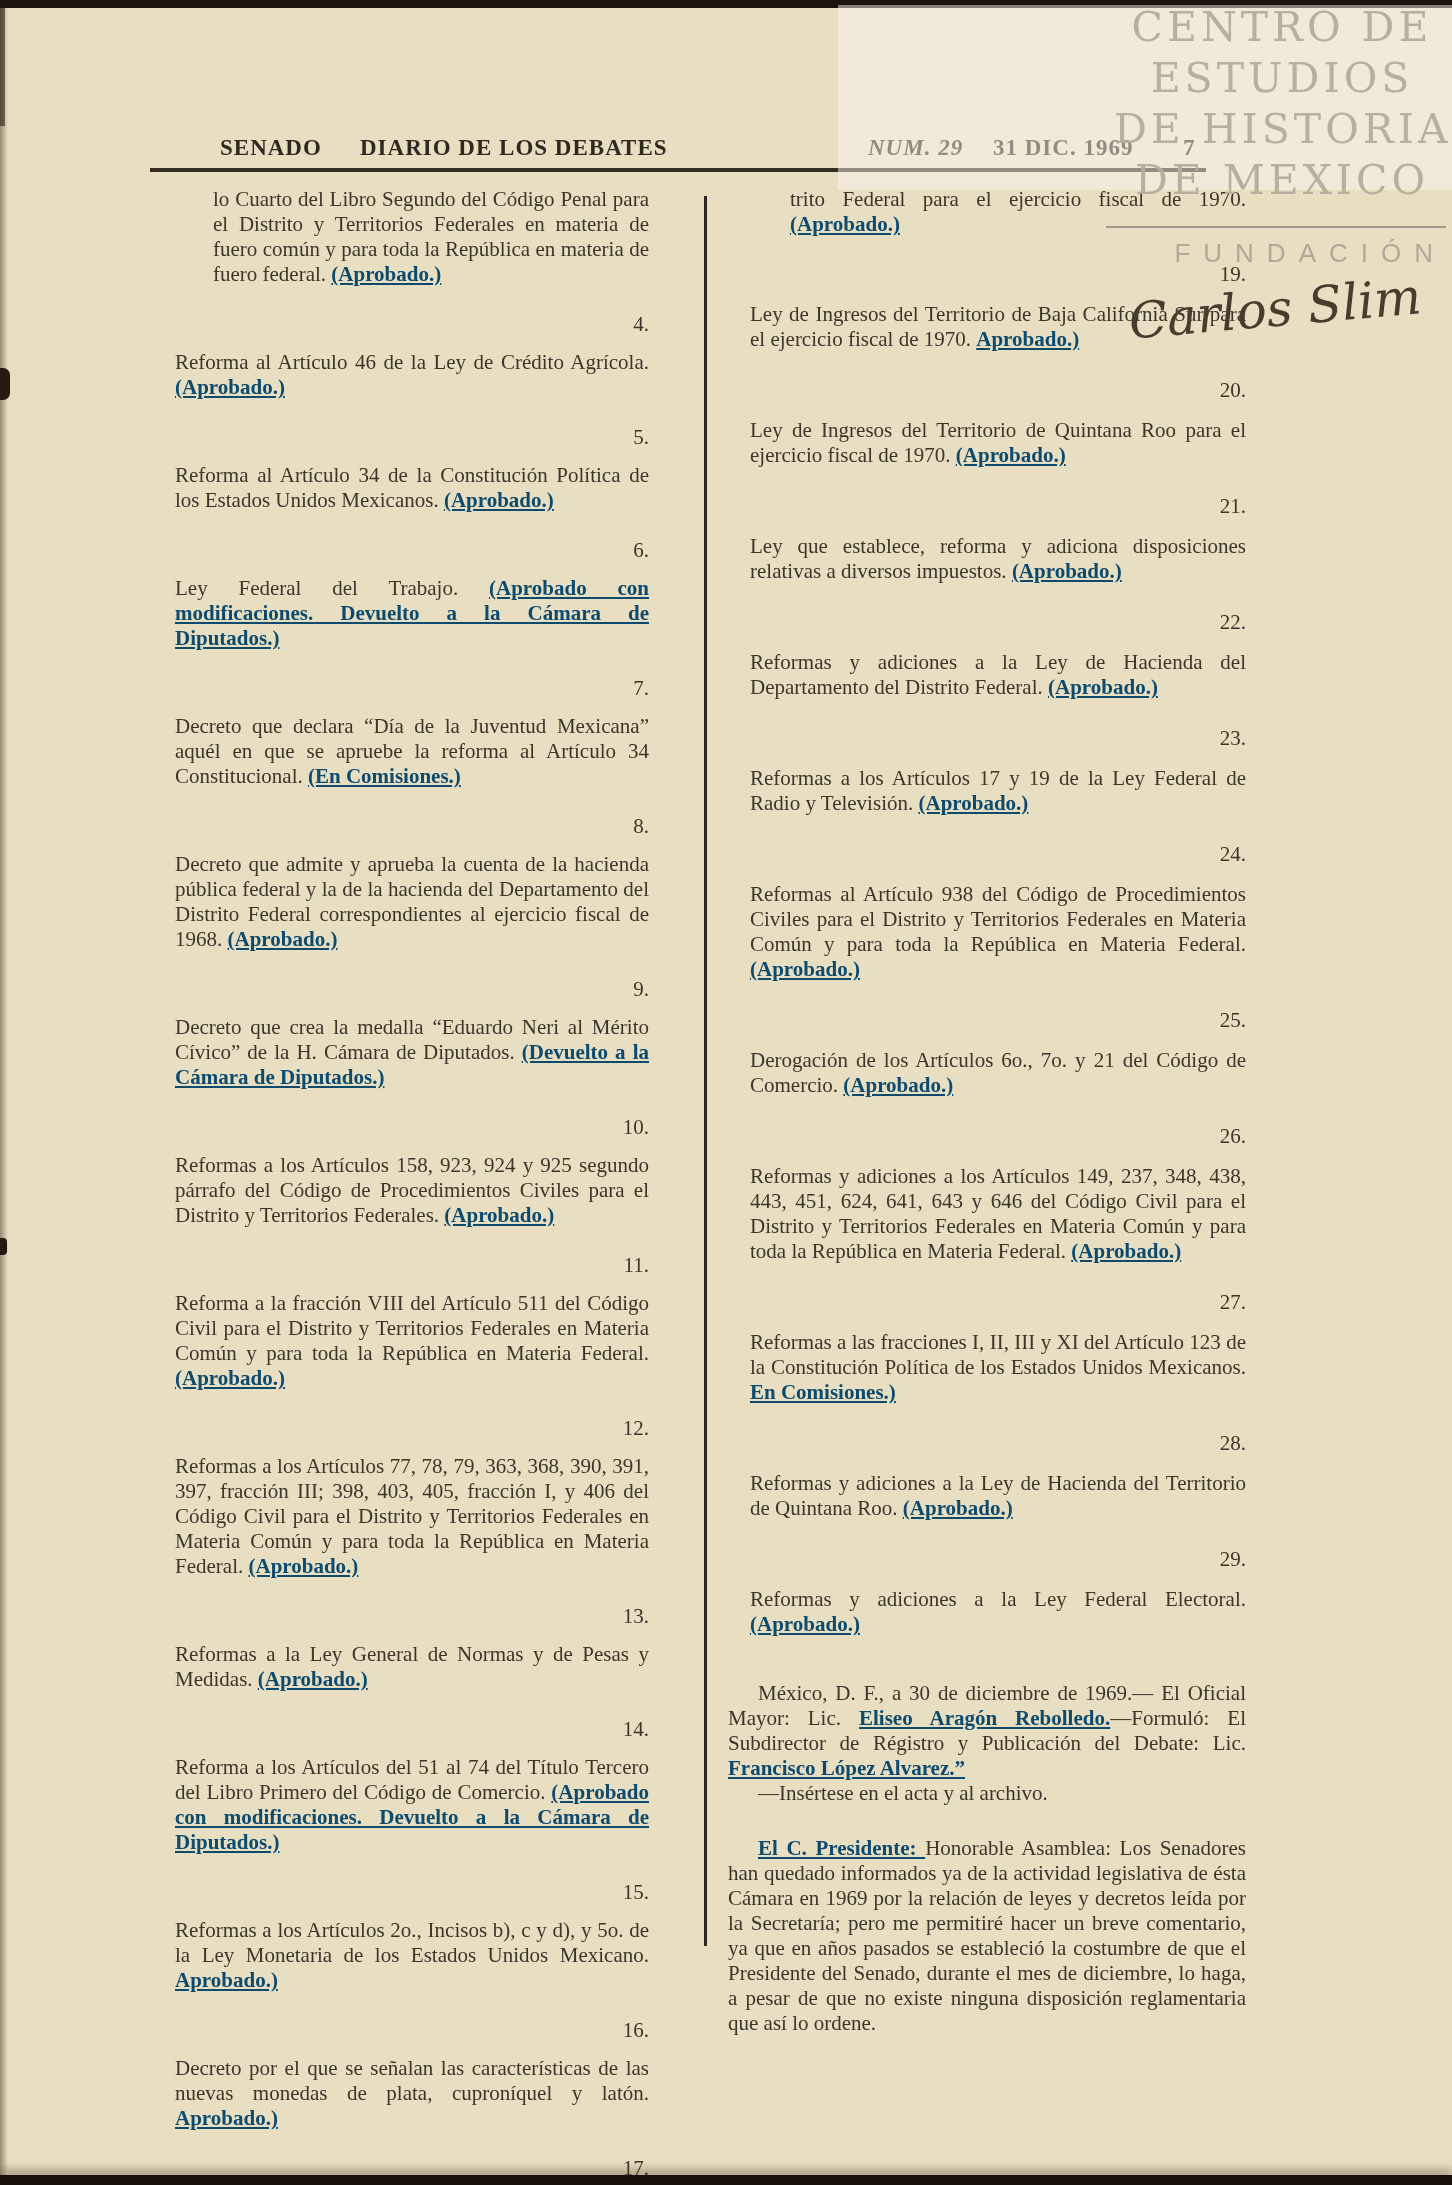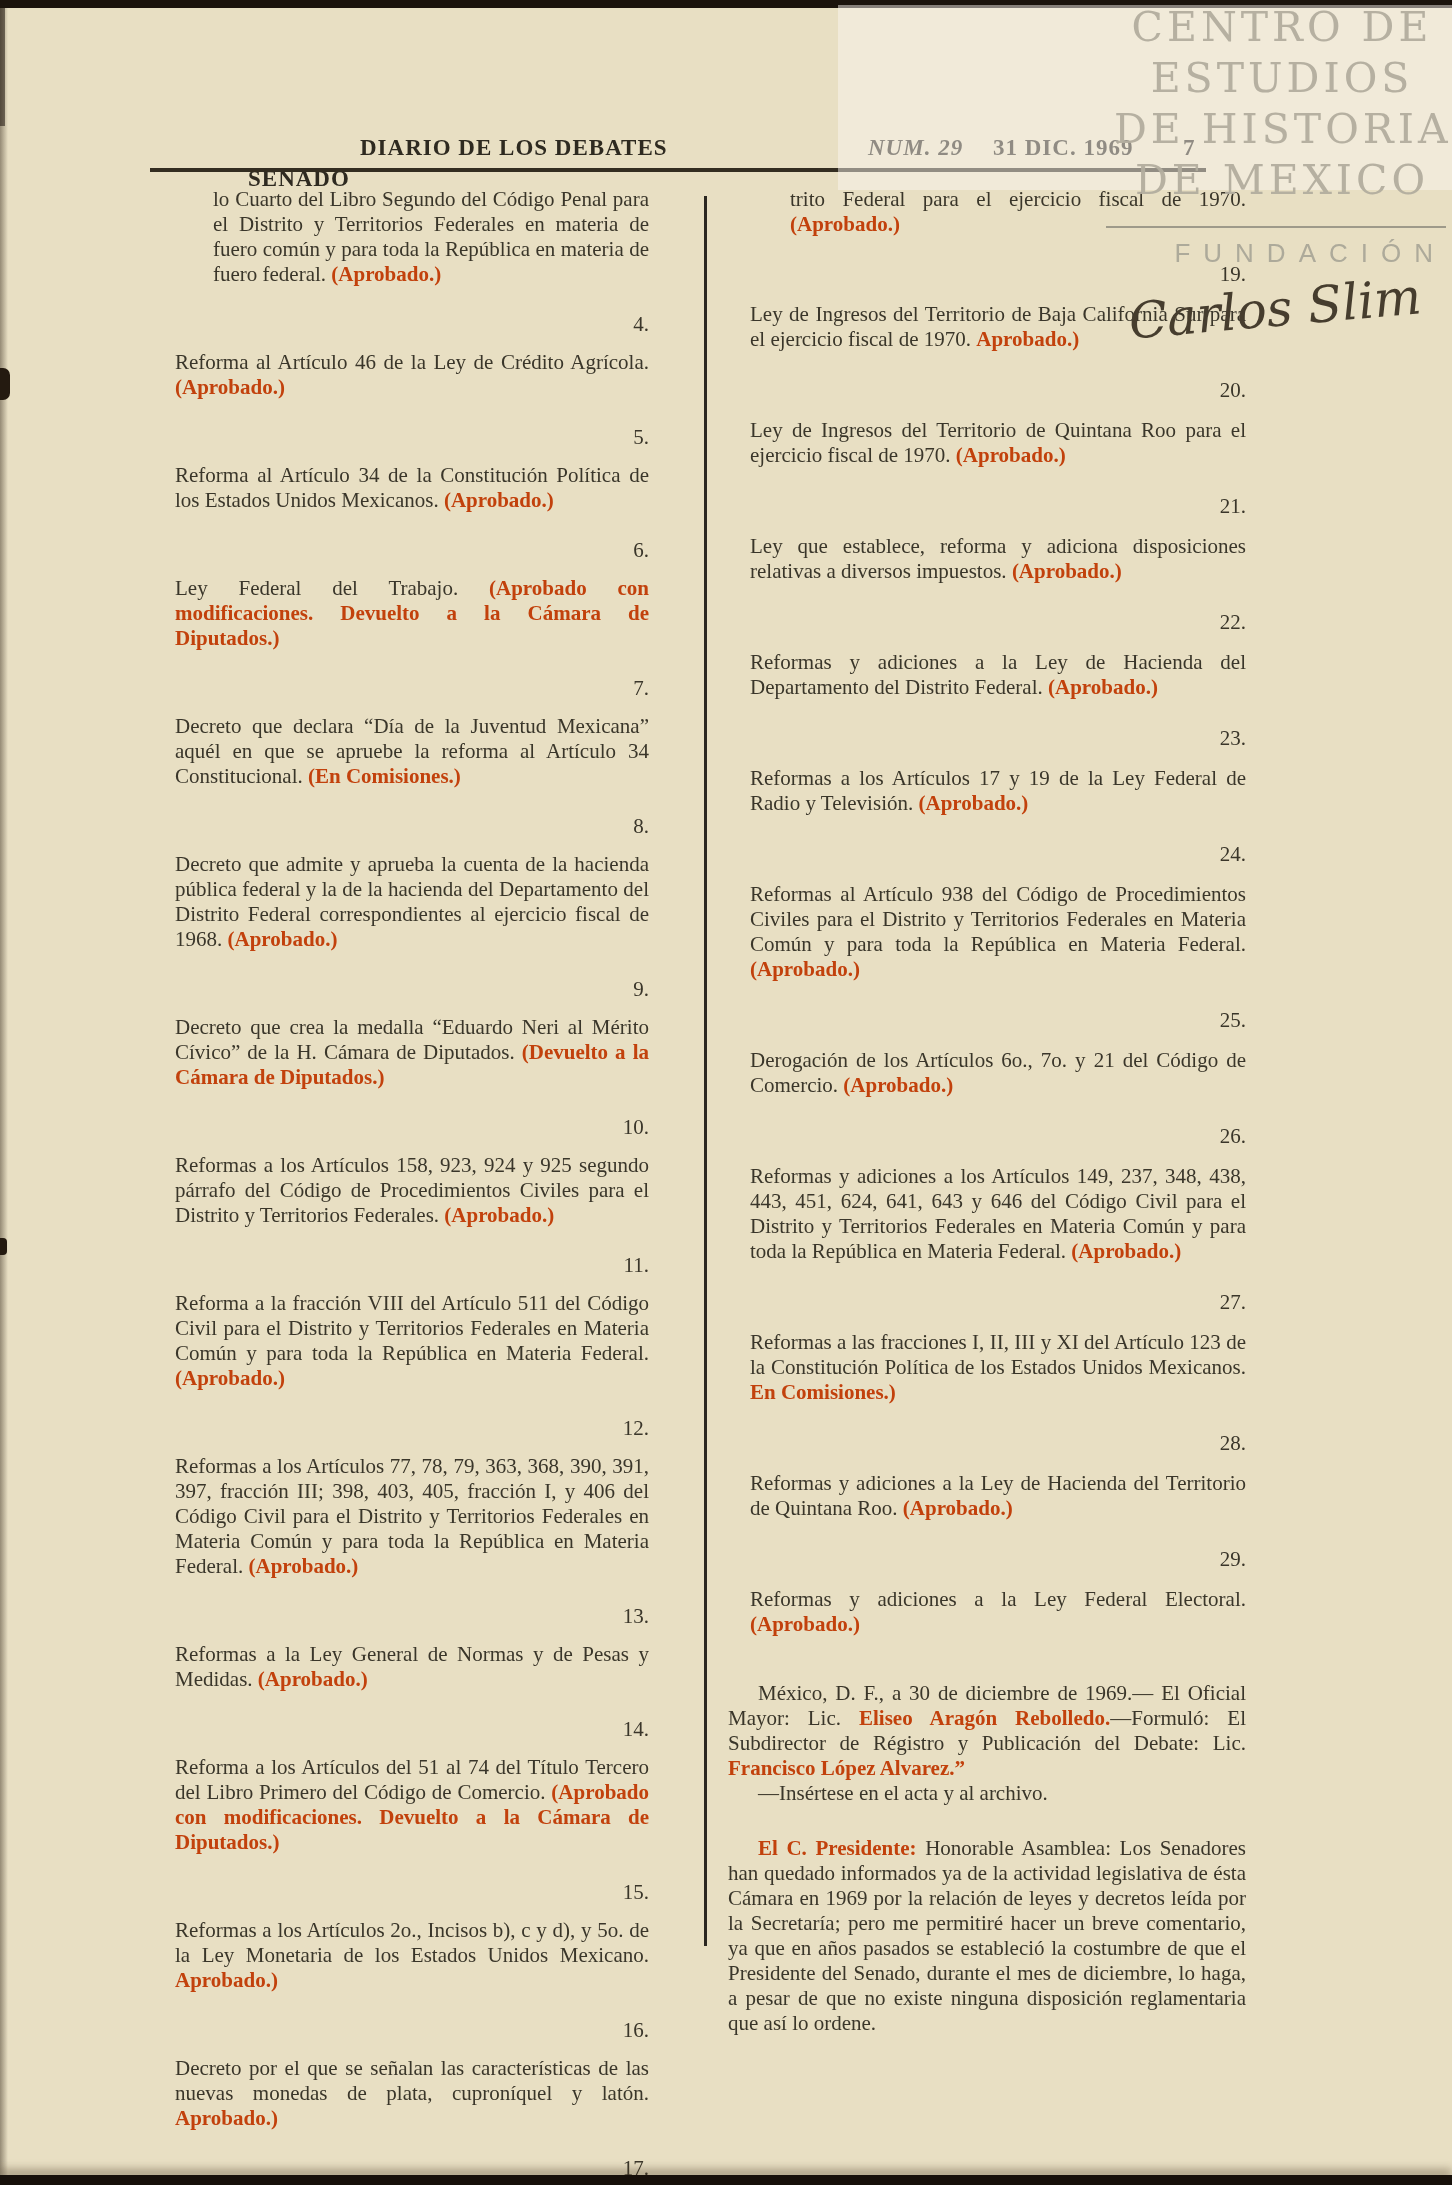--- a/index.html
+++ b/index.html
@@ -11,39 +11,39 @@
                box-shadow:0 -6px 9px rgba(70,52,28,.38);}
   .edge-left{position:absolute;left:0;top:0;width:8px;height:100%;
              background:linear-gradient(to right,rgba(48,36,22,.45),rgba(48,36,22,0));z-index:7;}
   .mark{position:absolute;background:#241a10;z-index:7;}
   .mark-1{left:0;top:368px;width:10px;height:32px;border-radius:0 7px 7px 0;}
   .mark-2{left:0;top:1238px;width:7px;height:17px;border-radius:0 4px 4px 0;}
   .mark-3{left:0;top:8px;width:5px;height:118px;background:rgba(30,20,12,.55);}
   
   .header span{position:absolute;top:135px;font-weight:bold;font-size:23px;letter-spacing:1px;
                color:#2e2a20;white-space:nowrap;}
-  .h-senado{left:248px;margin-top:31px;} .h-title{left:360px;letter-spacing:2px;}
+  .h-senado{left:220px;} .h-title{left:360px;letter-spacing:2px;}
   .h-num{left:868px;font-style:italic;} .h-date{left:993px;} .h-page{left:1183px;}
   .header-rule{position:absolute;left:150px;top:168px;width:1056px;height:4px;background:#332d20;}
   .col-divider{position:absolute;left:704px;top:196px;width:3px;height:1750px;background:#2b2721;}
   
   .col{position:absolute;top:187px;font-size:21px;line-height:25px;text-align:justify;
        hyphens:auto;-webkit-hyphens:auto;}
   .col-left{left:157px;width:492px;}
   .col-right{left:728px;width:518px;}
   .cont-para{margin:0 0 25px 0;}
   .col-left .cont-para{padding-left:56px;}
   .col-right .cont-para{padding-left:62px;}
   .item{display:flex;margin-bottom:25px;flex-direction:column;}
   .col-right .item{margin-bottom:26px;}
   .num{flex:0 0 38px;text-align:right;}
   .col-right .num{flex-basis:40px;}
   .txt{flex:1;margin-left:18px;text-align:justify;}
   .col-right .txt{margin-left:22px;}
-  b{font-weight:bold;color:#c2410c;}
+  b{font-weight:bold;color:#0c4a6e;text-decoration:underline;}
   .closing{margin:0;text-indent:30px;}
   .closing-date{margin-top:44px;}
   .insert-note{}
   .president{margin-top:30px;}
   
   .wm-overlay{position:absolute;left:838px;top:5px;width:614px;height:185px;
               background:rgba(250,247,240,.48);z-index:9;}
   .wm-text{position:absolute;right:2px;top:2px;width:336px;text-align:center;z-index:10;
            font-family:"DejaVu Serif", serif;color:rgba(178,173,158,.95);}
   .wm-line{font-size:41px;line-height:51px;letter-spacing:4px;white-space:nowrap;}

